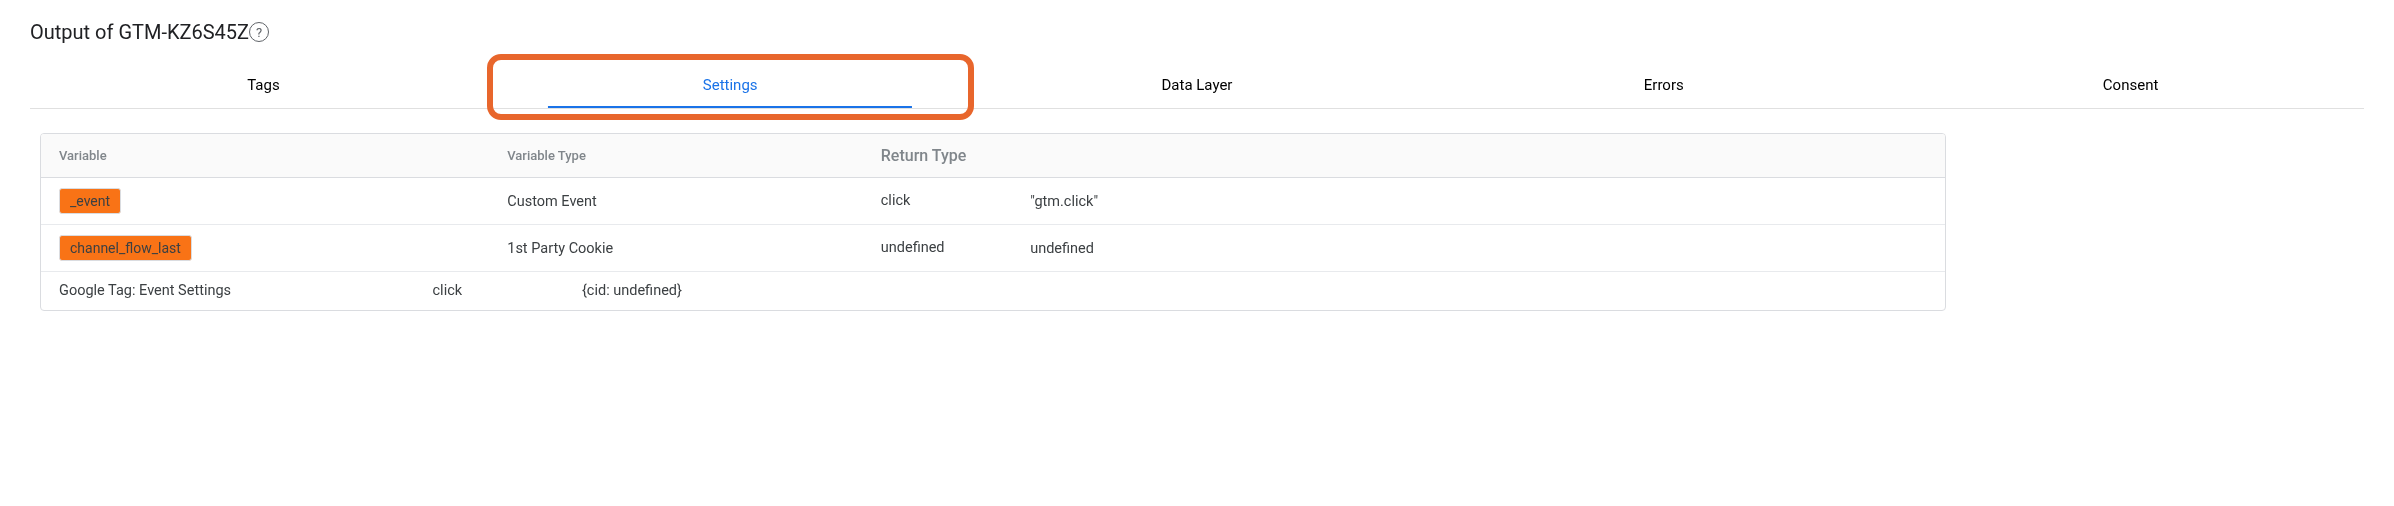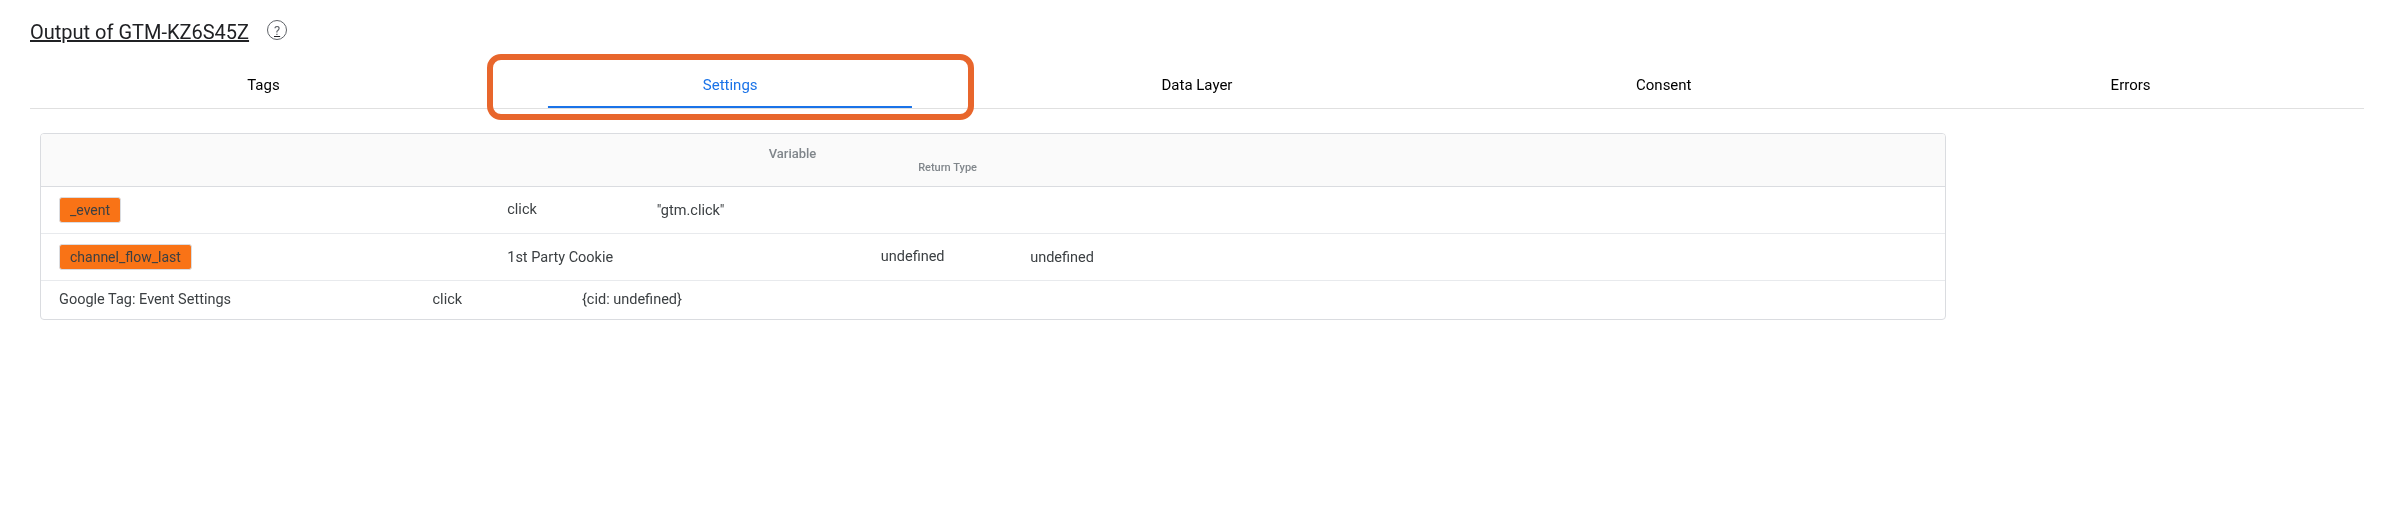--- a/index.html
+++ b/index.html
@@ -8,25 +8,24 @@
       background: #fff;
       color: #202124;
       font-size: 14px;
     }
     .container {
       width: 100%;
       padding: 20px 30px 0 30px;
     }
     .header {
       display: flex;
-      align-items: flex-start;
-      gap: 18px;
+      align-items: center;
+      gap: 0;
       margin-bottom: 18px;
       padding-left: 0;
-      text-decoration: underline;
     }
     .header-title {
       font-size: 20px;
       font-weight: 400;
       color: #202124;
     }
     .help-icon {
       width: 20px;
       height: 20px;
       border: 1.5px solid #5f6368;
@@ -90,21 +89,20 @@
     }
     .table-header {
       display: flex;
       padding: 12px 18px;
       background: #fafafa;
       border-bottom: 1px solid #dadce0;
       color: #80868b;
       font-size: 13px;
       font-weight: 500;
       align-items: center;
-      flex-direction: column;
     }
     .table-row {
       display: flex;
       padding: 10px 18px;
       border-bottom: 1px solid #e8eaed;
       align-items: center;
       font-size: 14.5px;
       color: #3c4043;
     }
     .table-row:last-child { border-bottom: none; }
@@ -114,52 +112,54 @@
     .col-value { flex: 1; }
     .var-chip {
       display: inline-block;
       border: 1px solid #dadce0;
       border-radius: 3px;
       padding: 4px 10px;
       font-size: 14px;
       color: #3c4043;
       background: #f97316;
     }
-    .header-return { font-size: 11px; }
+    .header-return { font-size: 16px; }
   </style>
 </head>
 <body>
 
 <div class="container">
 
   <div class="header">
     <span class="header-title">Output of GTM-KZ6S45Z</span>
     <span class="help-icon">?</span>
   </div>
 
   <div class="tabs-wrapper">
     <div class="tabs" id="tabs">
         <div class="tab" id="tab-0">Tags</div>
         <div class="tab active" id="tab-1">Settings</div>
         <div class="tab" id="tab-2">Data Layer</div>
+        <div class="tab" id="tab-4">Errors</div>
         <div class="tab" id="tab-3">Consent</div>
-        <div class="tab" id="tab-4">Errors</div>
       </div>
     <div class="highlight-box" id="highlight-box" style="left: 456.797px; width: 486.797px; border-color: rgb(232, 102, 44);"></div>
   </div>
 
   <div class="content-area">
     <div class="variables-table">
       <div class="table-header">
         <div class="col-variable">Variable</div>
+        <div class="col-type">Variable Type</div>
         <div class="col-return header-return">Return Type</div>
       </div>
       <div id="table-body">
           <div class="table-row">
             <div class="col-variable"><span class="var-chip">_event</span></div>
+            <div class="col-type">Custom Event</div>
             <div class="col-return">click</div>
             <div class="col-value">"gtm.click"</div>
           </div>
           <div class="table-row">
             <div class="col-variable"><span class="var-chip">channel_flow_last</span></div>
             <div class="col-type">1st Party Cookie</div>
             <div class="col-return">undefined</div>
             <div class="col-value">undefined</div>
           </div>
           <div class="table-row">

